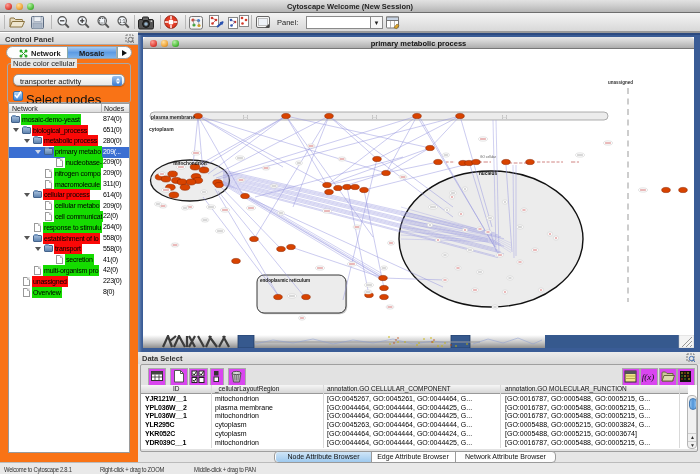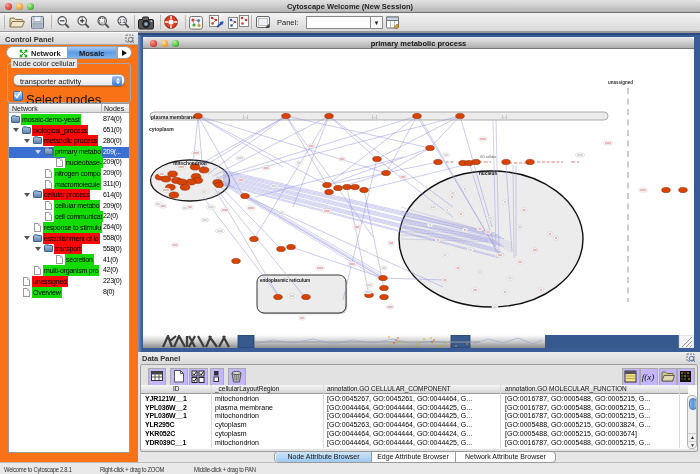--- a/index.html
+++ b/index.html
@@ -69,21 +69,21 @@
 background:linear-gradient(#e8e8e8,#cfcfcf 45%,#adadad);border-bottom:1px solid #777;
 border-radius:4px 4px 0 0;}
 #ititle .tl{position:absolute;top:3px;width:6.5px;height:6.5px;border-radius:50%;}
 #ititle .t{position:absolute;left:0;width:100%;text-align:center;top:2px;font-size:7.5px;font-weight:bold;color:#111;}
 
 #dpanel{left:138px;top:352px;width:562px;height:110px;background:#e6e6e6;}
 #dphead{position:absolute;left:0;top:0;width:562px;height:12px;background:linear-gradient(#ececec,#d9d9d9);}
 #dphead span{position:absolute;left:4px;top:2px;font-size:7.5px;font-weight:bold;color:#333;}
 #dpinner{position:absolute;left:2px;top:12px;width:558px;height:88px;background:#e2e2e2;
 border:1px solid #9f9f9f;border-radius:2px;}
-.dbtn{position:absolute;top:3px;width:18px;height:28px;background:#c4b5fd;border:1px solid #aaa;}
+.dbtn{position:absolute;top:3px;width:18px;height:28px;background:#d946ef;border:1px solid #aaa;}
 #dtable{position:absolute;left:0px;top:20px;width:556px;height:64px;background:#fff;}
 #dthead{position:absolute;left:0;top:0;width:547px;height:9px;
 background:linear-gradient(#f6f6f6,#d6d6d6);border-bottom:1px solid #999;font-size:6.5px;color:#111;}
 .dth{position:absolute;top:1px;border-left:1px solid #b5b5b5;height:9px;}
 .drow{position:absolute;left:0;width:547px;height:8.7px;font-size:7px;color:#000;white-space:nowrap;}
 .drow b{letter-spacing:-0.2px;}
 .dcell{position:absolute;overflow:hidden;height:8.7px;line-height:8.7px;letter-spacing:0px;}
 .dgrid{position:absolute;top:0;width:1px;height:63px;background:#d9d9d9;}
 
 #vsb{position:absolute;left:546px;top:30px;width:10px;height:54px;background:#f0f0f0;
@@ -699,21 +699,21 @@
               <rect x="536" y="0" width="15" height="13" fill="#f4f4f4" stroke="#bbb" stroke-width="0.5"></rect>
               <path d="M539 12 L549 2 M543 12 L549 6 M547 12 L549 10" stroke="#999" stroke-width="1"></path>
             </svg>
         </div>
       </div>
     </div>
   </div>
 
   <div id="dpanel" class="abs">
     <div id="dphead">
-        <span>Data Panel</span>
+        <span>Data Select</span>
       <svg width="10" height="10" style="position:absolute;right:4px;top:1px">
         <rect x="1" y="1" width="7" height="7" fill="none" stroke="#777" stroke-dasharray="2,1"></rect>
         <circle cx="5.5" cy="5.5" r="2.2" fill="none" stroke="#4a76b8"></circle>
         <line x1="7" y1="7" x2="9" y2="9" stroke="#4a76b8"></line>
       </svg>
     </div>
     <div id="dpinner">
       <div id="dbtns">
           <div class="dbtn" style="left:7px;width:18px"><svg width="16" height="15">
               <rect x="2.5" y="2.5" width="11" height="9" fill="#fff" stroke="#333"></rect>

